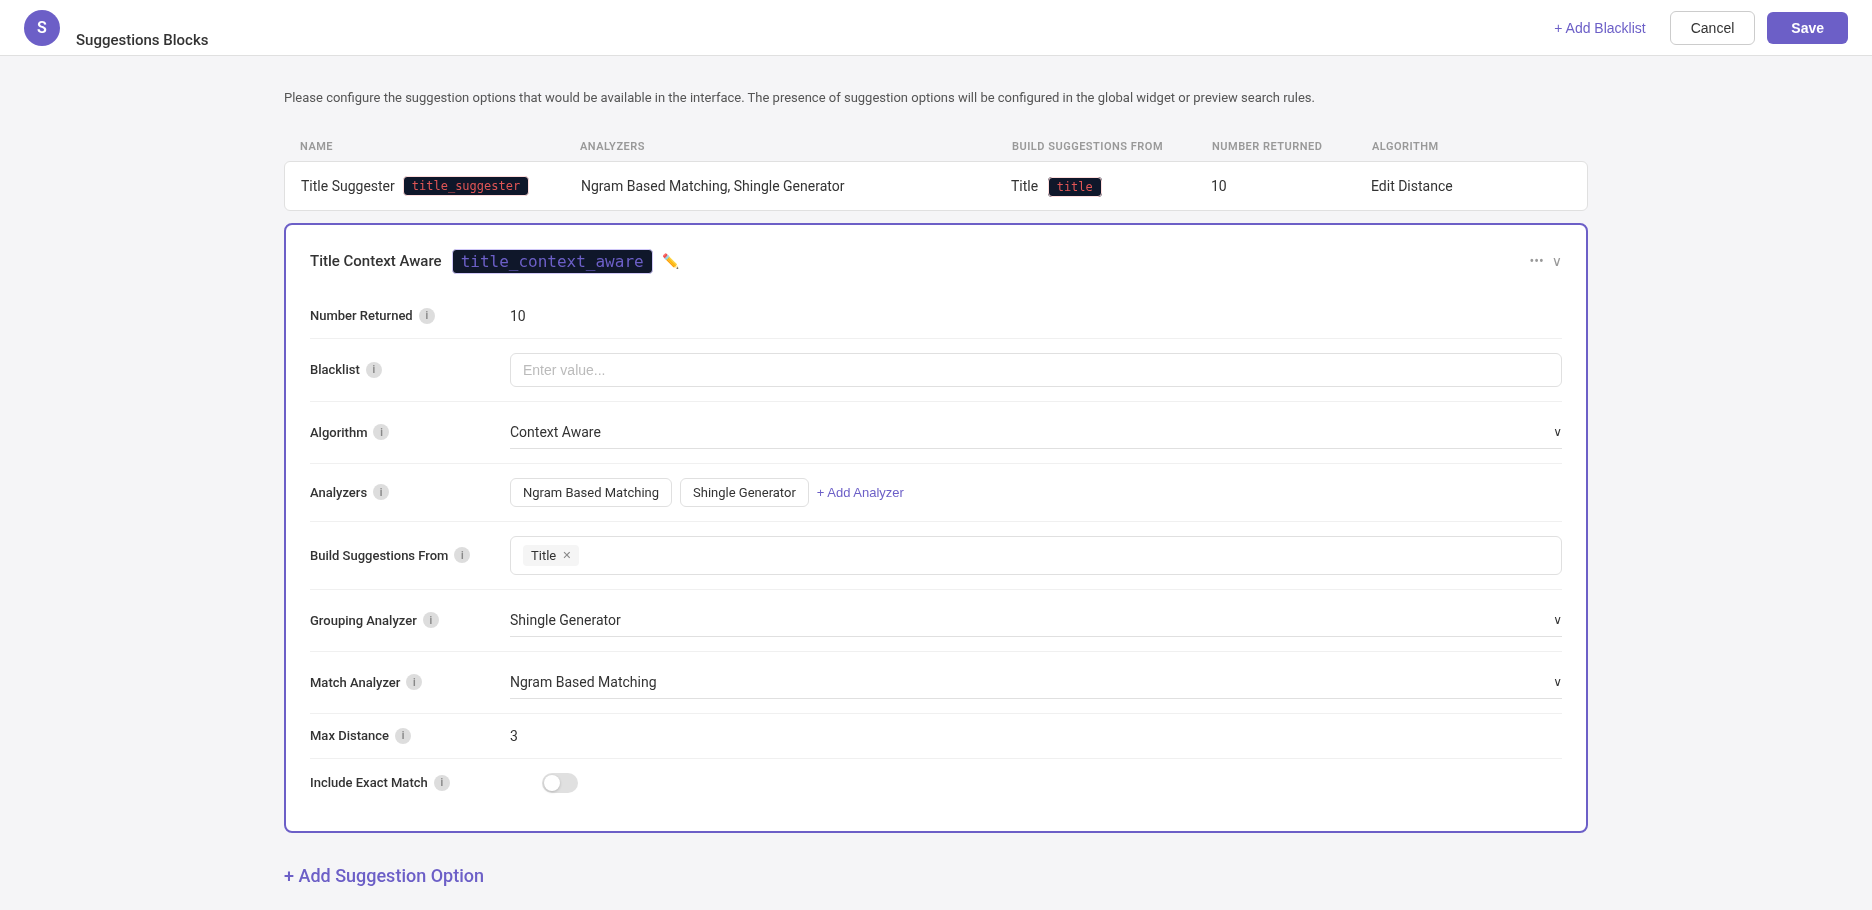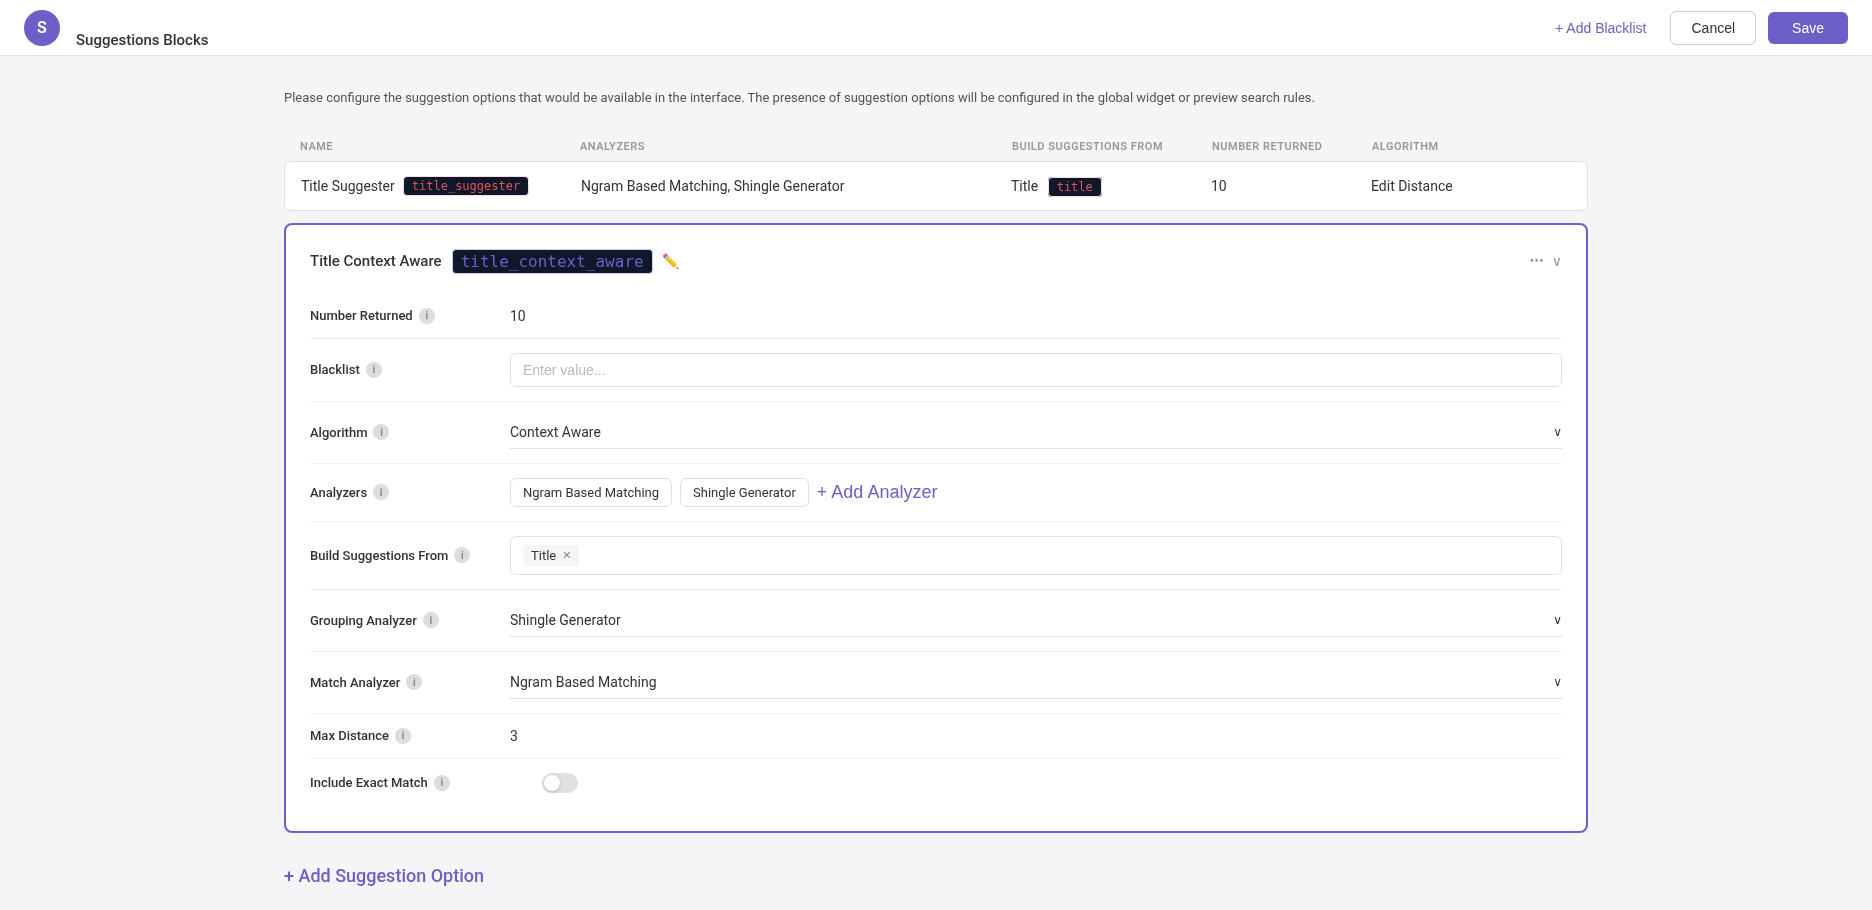--- a/index.html
+++ b/index.html
@@ -24,21 +24,21 @@
       display: flex; align-items: center; gap: 6px;
       color: #6c5fc7; background: none; border: none; cursor: pointer;
       font-size: 14px; font-weight: 500; padding: 8px 12px;
     }
     .btn-cancel {
       background: none; border: 1px solid #ccc; border-radius: 6px;
       padding: 8px 20px; cursor: pointer; font-size: 14px; color: #333;
     }
     .btn-save {
       background: #6c5fc7; color: #fff; border: none; border-radius: 6px;
-      padding: 8px 24px; cursor: pointer; font-size: 14px; font-weight: 400;
+      padding: 8px 24px; cursor: pointer; font-size: 14px; font-weight: 700;
     }
 
     
     .main { padding: 32px 48px; max-width: 1400px; margin: 0 auto; }
     .description { color: #555; font-size: 13px; margin-bottom: 24px; line-height: 1.5; }
 
     
     .table-header {
       display: grid;
       grid-template-columns: 280px 1fr 200px 160px 200px;
@@ -117,21 +117,21 @@
 
     
     .analyzers-row { display: flex; align-items: center; gap: 8px; flex-wrap: wrap; }
     .analyzer-tag {
       border: 1px solid #e0e0e0; border-radius: 6px;
       padding: 6px 12px; font-size: 13px; color: #333; background: #fff;
     }
     .btn-add-analyzer {
       display: flex; align-items: center; gap: 4px;
       color: #6c5fc7; background: none; border: none; cursor: pointer;
-      font-size: 18px; font-weight: 500;
+      font-size: 13px; font-weight: 500;
     }
 
     
     .build-from-container {
       display: flex; align-items: center; gap: 8px;
       border: 1px solid #e0e0e0; border-radius: 6px;
       padding: 8px 12px; min-height: 38px;
     }
     .build-tag {
       display: flex; align-items: center; gap: 6px;

